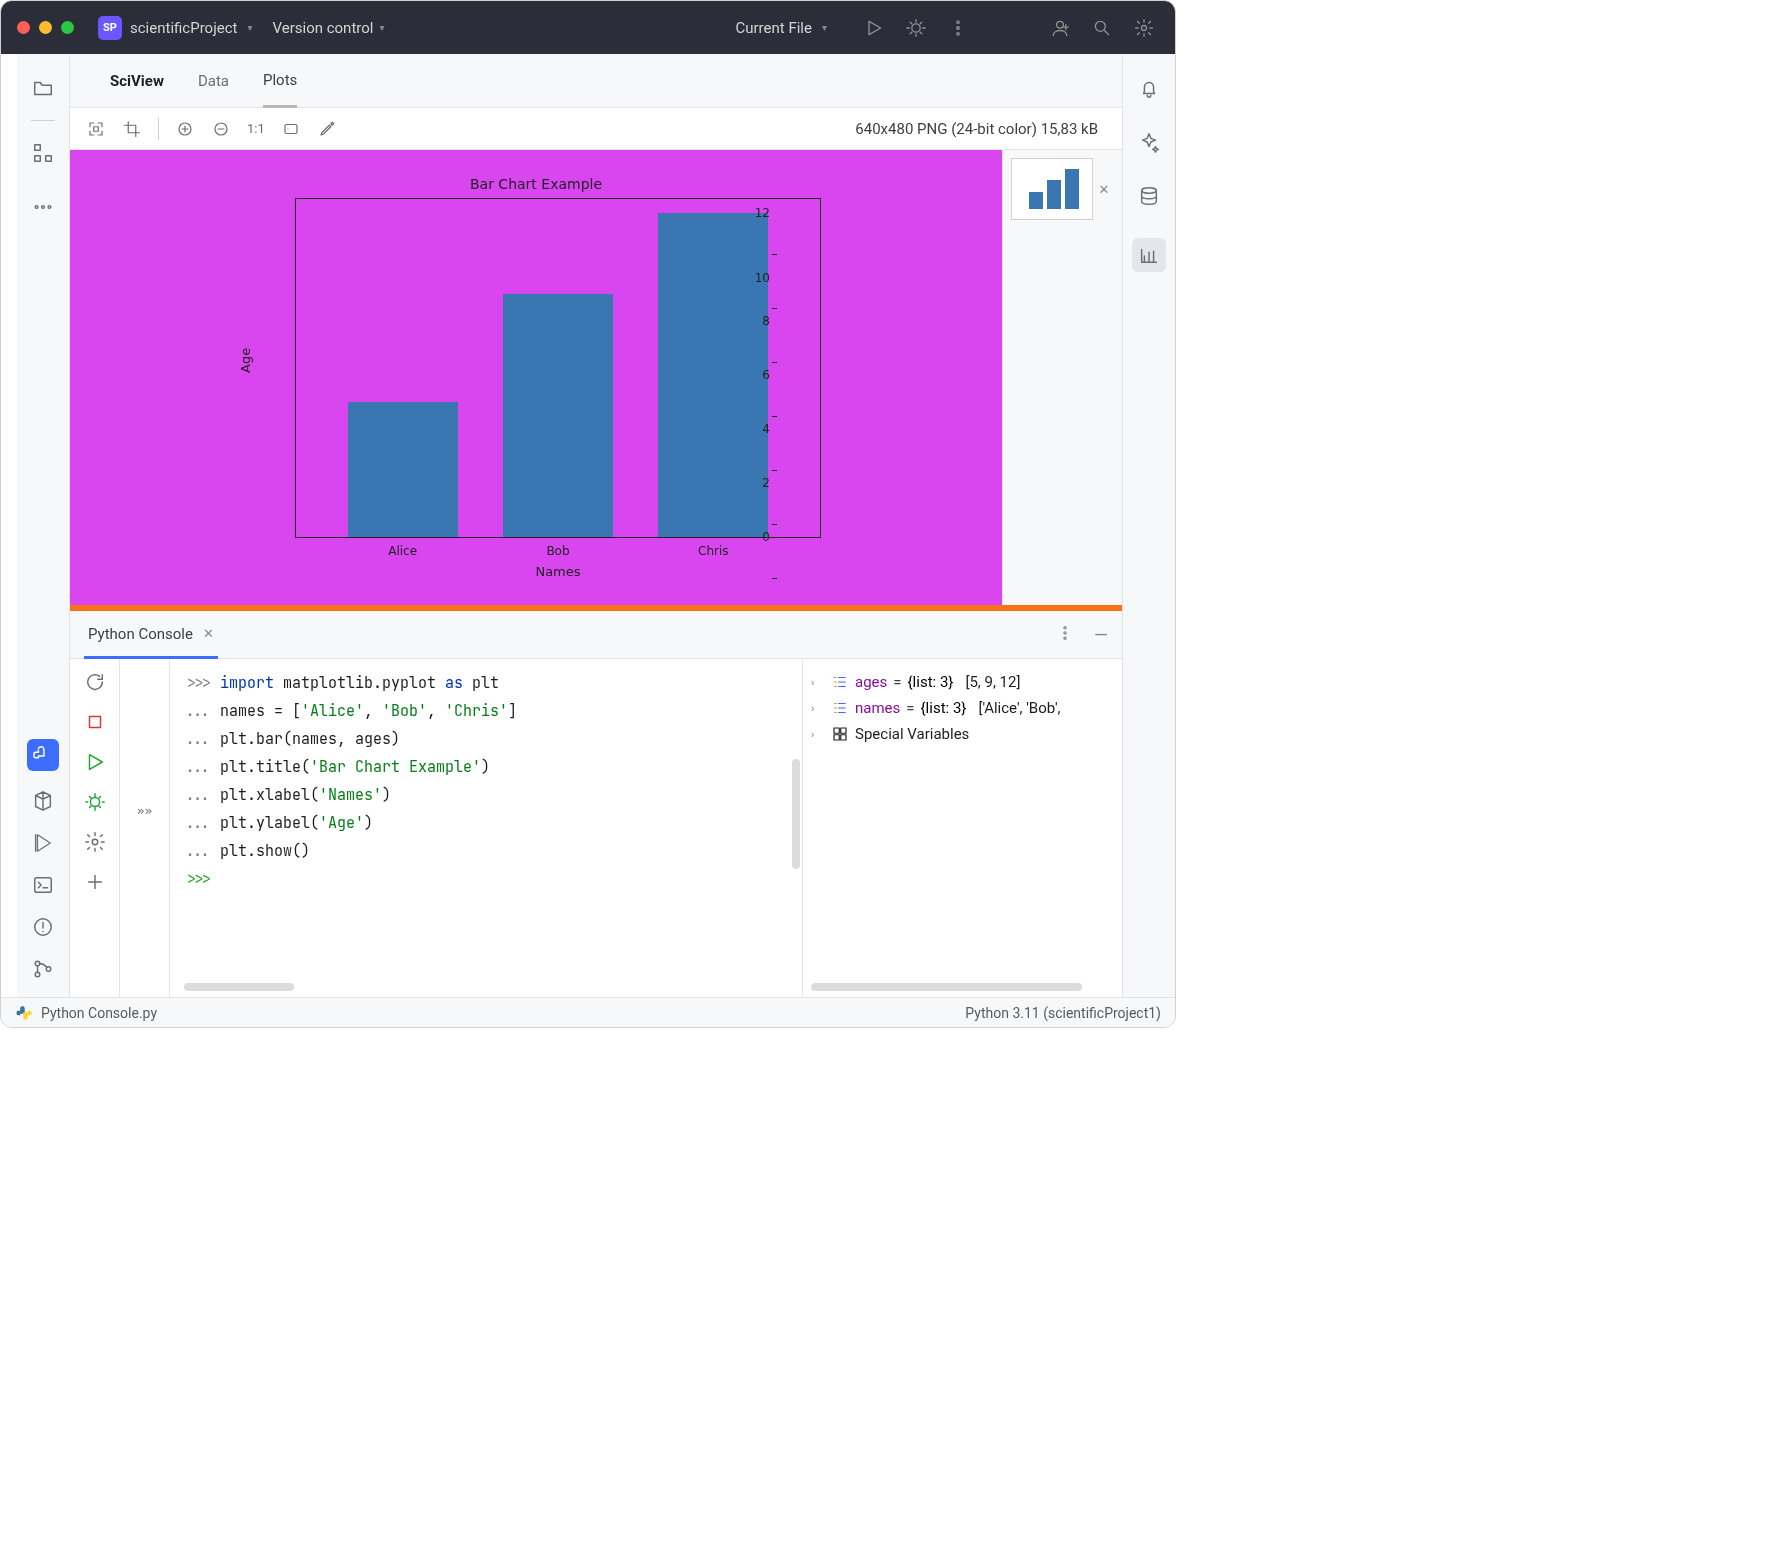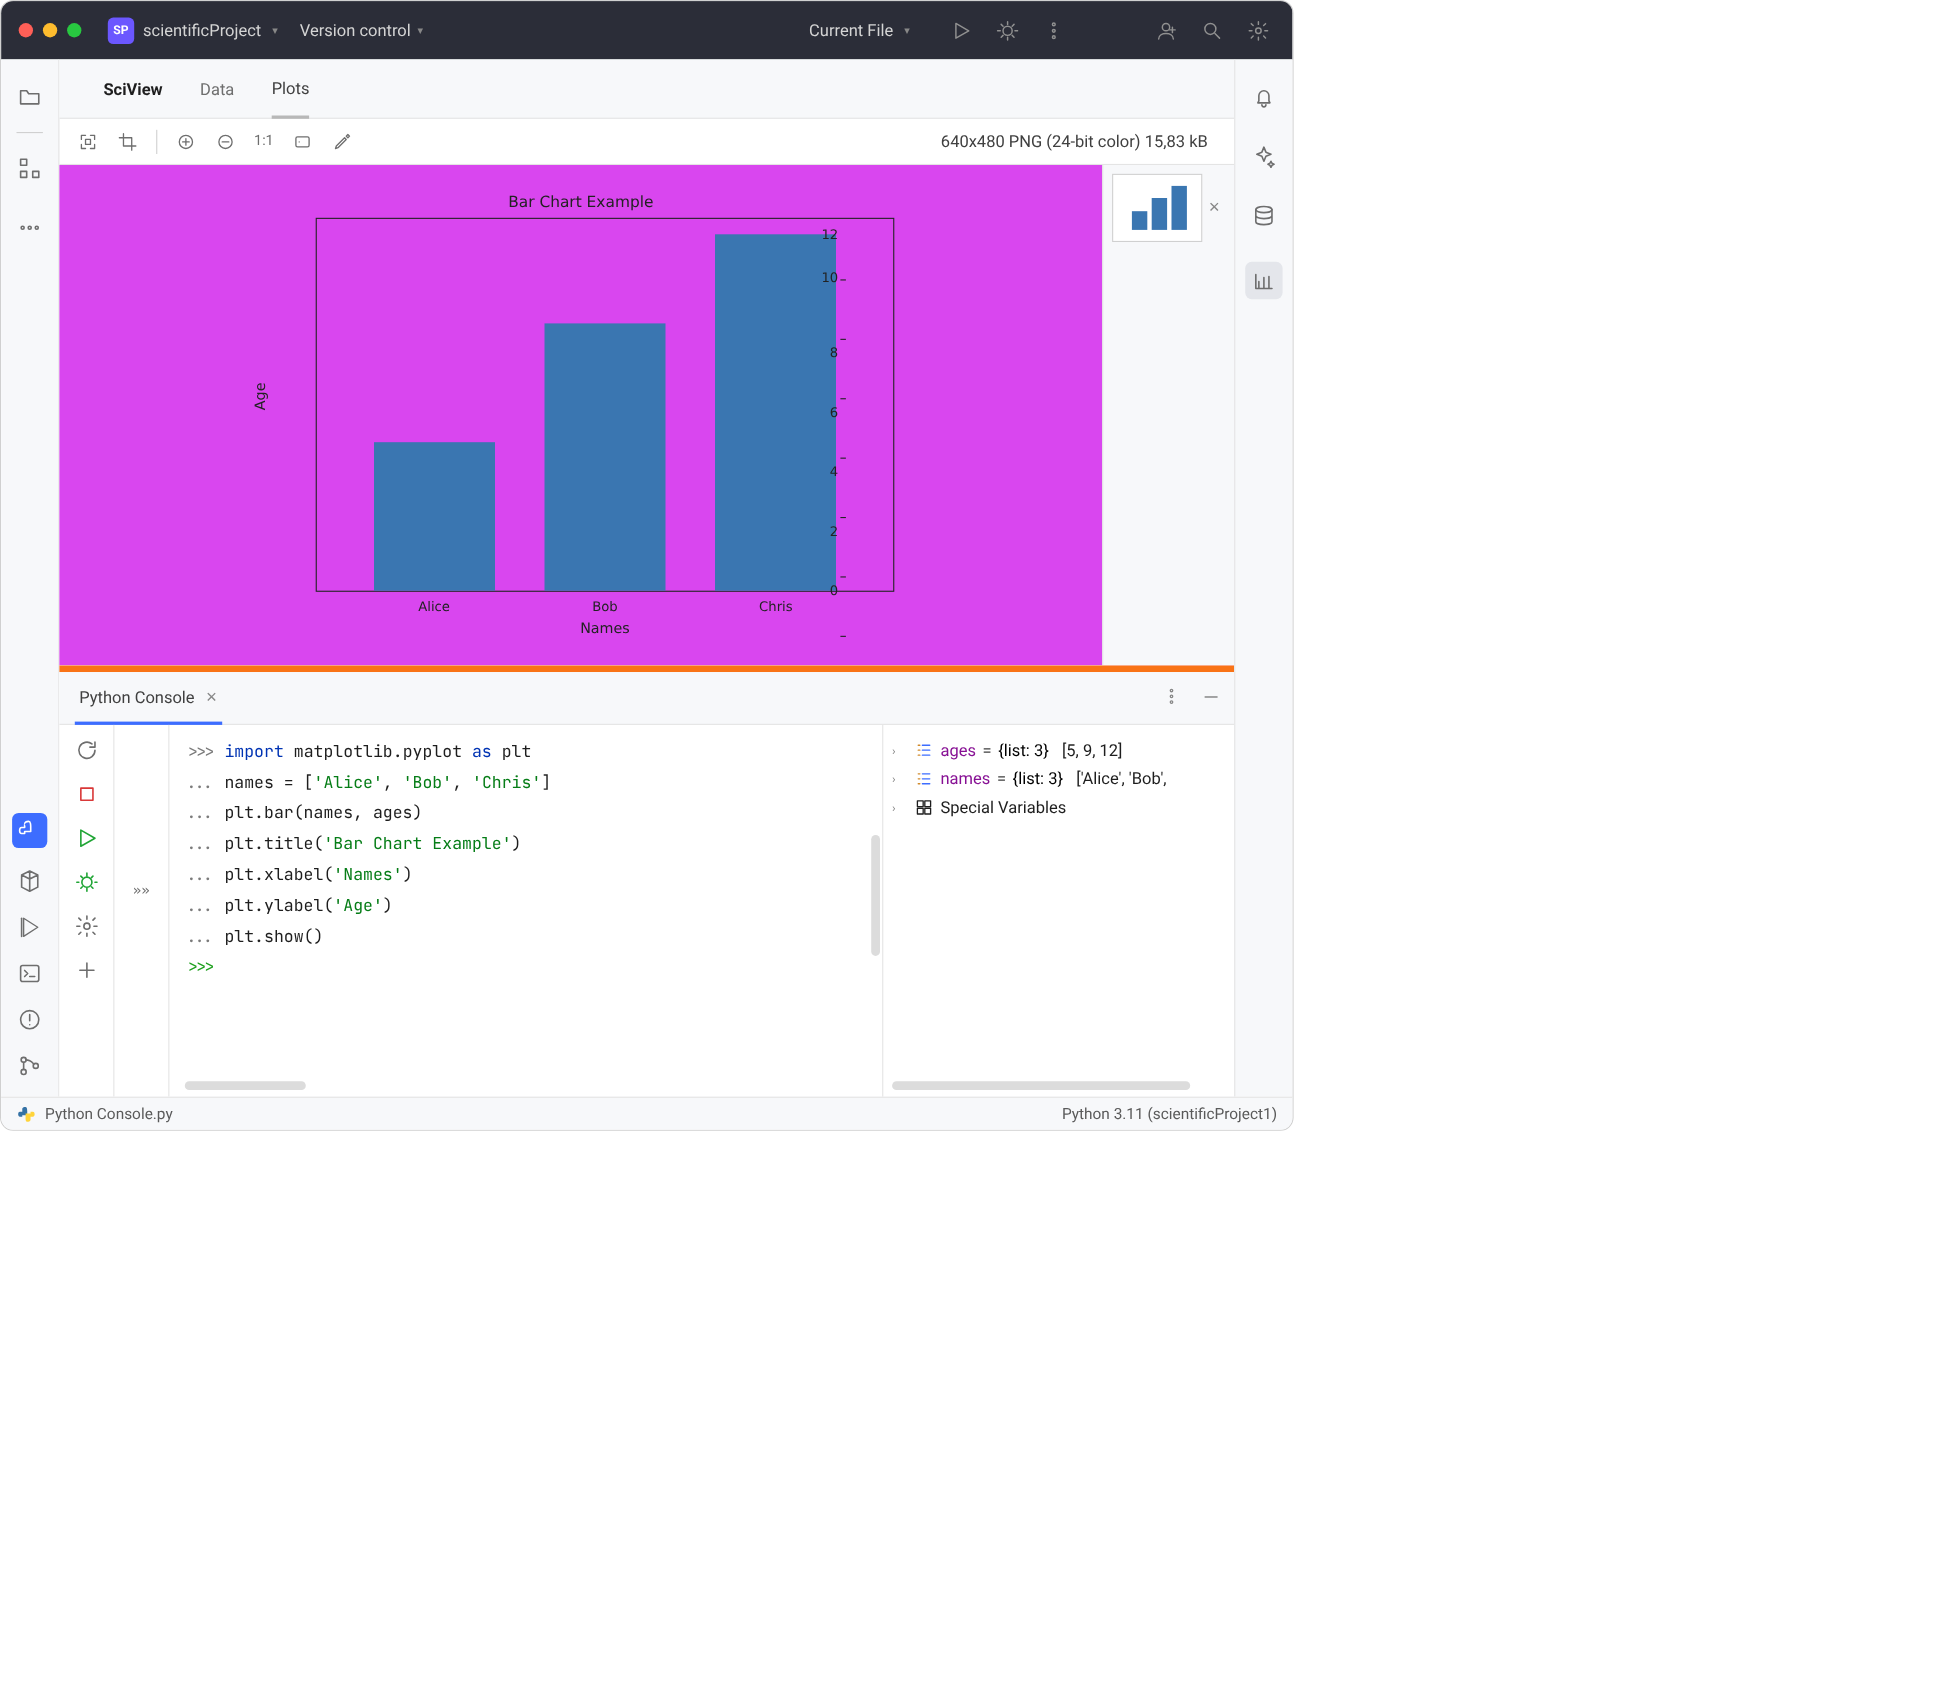--- a/index.html
+++ b/index.html
@@ -43,21 +43,21 @@
 .vcs { font-size: 15px; }
 .title-spacer { flex: 1; }
 .current-file { font-size: 15px; margin-right: 4px; }
 .tb-icon {
   width: 30px; height: 30px; display: flex; align-items: center; justify-content: center;
   color: #909090; margin-left: 12px;
 }
 .tb-icon svg { width: 20px; height: 20px; }
 
 
-.main-row { flex: 1; display: flex; min-height: 0; }
+.main-row { flex: 1; display: flex; min-height: 0; padding-left: 16px; }
 .left-rail {
   width: 53px; background: #f7f8fa; border-right: 1px solid #e4e4e4;
   display: flex; flex-direction: column; align-items: center;
   padding-top: 22px; gap: 30px; flex-shrink: 0;
 }
 .left-rail .rail-icon { width: 24px; height: 24px; color: #6e6e6e; display: flex; align-items: center; justify-content: center; }
 .left-rail .rail-icon svg { width: 22px; height: 22px; }
 .rail-divider { width: 24px; height: 1px; background: #d0d0d0; margin: -10px 0; }
 .rail-spacer { flex: 1; }
 .rail-icon.active { background: #3d6dff; color: #fff; border-radius: 6px; padding: 4px; width: 32px; height: 32px; }
@@ -387,21 +387,21 @@
             <div class="chart-bars" id="chart-bars">
                 <div class="bar" style="height: 134.921px;"></div>
                 <div class="bar" style="height: 242.857px;"></div>
                 <div class="bar" style="height: 323.81px;"></div>
               </div>
           <div class="y-tick" style="bottom: 0px;">0</div>
               <div class="y-tick" style="bottom: 53.9683px;">2</div>
               <div class="y-tick" style="bottom: 107.937px;">4</div>
               <div class="y-tick" style="bottom: 161.905px;">6</div>
               <div class="y-tick" style="bottom: 215.873px;">8</div>
-              <div class="y-tick" style="bottom: 285px;">10</div>
+              <div class="y-tick" style="bottom: 259px;">10</div>
               <div class="y-tick" style="bottom: 323.81px;">12</div>
             </div>
           <div class="x-ticks" id="x-ticks">
               <div class="x-tick">Alice</div>
               <div class="x-tick">Bob</div>
               <div class="x-tick">Chris</div>
             </div>
           <div class="xlabel">Names</div>
         <div class="y-tick-line" style="bottom: 0px;"></div>
             <div class="y-tick-line" style="bottom: 53.9683px;"></div>

